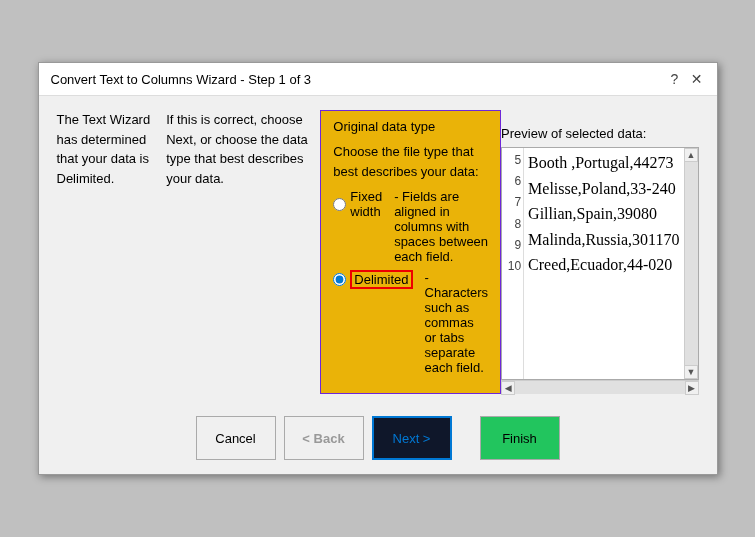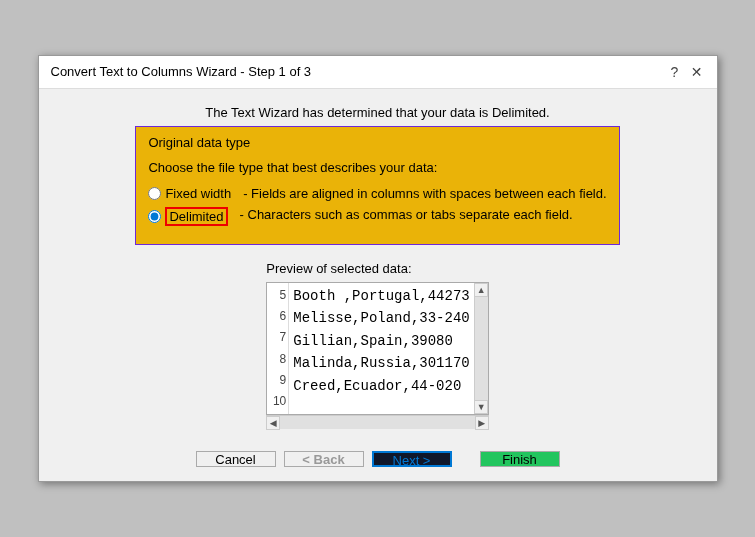--- a/index.html
+++ b/index.html
@@ -49,22 +49,21 @@
       color: #444;
       display: flex;
       align-items: center;
       justify-content: center;
       padding: 0;
     }
     .dialog-body {
       padding: 14px 18px 10px 18px;
       flex: 1;
       display: flex;
-      flex-direction: column;
-      align-items: center;
+      flex-direction: row;
     }
     .info-text {
       color: #000;
       margin-bottom: 4px;
       line-height: 1.5;
     }
     .group-box {
       border: 1px solid #6d28d9;
       padding: 8px 12px 12px 12px;
       background: #eab308;
@@ -136,23 +135,23 @@
       padding: 1px 2px 1px 4px;
       line-height: 1.6;
       text-align: right;
     }
     .preview-content {
       flex: 1;
       padding: 2px 4px;
       overflow: hidden;
     }
     .preview-line {
-      font-size: 14px;
-      color: #000;
-      font-family: Liberation Mono, monospace;
+      font-size: 16px;
+      color: #000;
+      font-family: Liberation Serif, serif;
       line-height: 1.6;
       white-space: nowrap;
     }
     .scrollbar-v {
       width: 14px;
       background: #f0f0f0;
       border-left: 1px solid #ccc;
       display: flex;
       flex-direction: column;
       align-items: center;
@@ -197,21 +196,21 @@
       height: 100%;
       background: #e0e0e0;
     }
     .button-row {
       display: flex;
       justify-content: center;
       gap: 8px;
       padding: 12px 18px 14px 18px;
     }
     .btn {
-      height: 16px;
+      height: 44px;
       min-width: 80px;
       padding: 0 16px;
       font-size: 13px;
       cursor: pointer;
       border: 1px solid #aaa;
       background: #f0f0f0;
       color: #000;
     }
     .btn-next {
       border: 2px solid #0078d4;
@@ -237,20 +236,21 @@
   <div class="title-bar">
     <span class="title-bar-title">Convert Text to Columns Wizard - Step 1 of 3</span>
     <div class="title-bar-controls">
       <button class="title-btn">?</button>
       <button class="title-btn">✕</button>
     </div>
   </div>
 
   <div class="dialog-body">
     <p class="info-text">The Text Wizard has determined that your data is Delimited.</p>
+    <p class="info-text">If this is correct, choose Next, or choose the data type that best describes your data.</p>
 
     <div class="group-box">
       <div class="group-box-title">Original data type</div>
       <p class="info-text" style="margin-bottom:8px;">Choose the file type that best describes your data:</p>
 
       <div class="radio-row">
         <div class="radio-label-wrap">
           <input type="radio" class="radio-input" name="datatype" id="r-fixed" style="">
           <label for="r-fixed" class="radio-label">Fixed width</label>
         </div>

